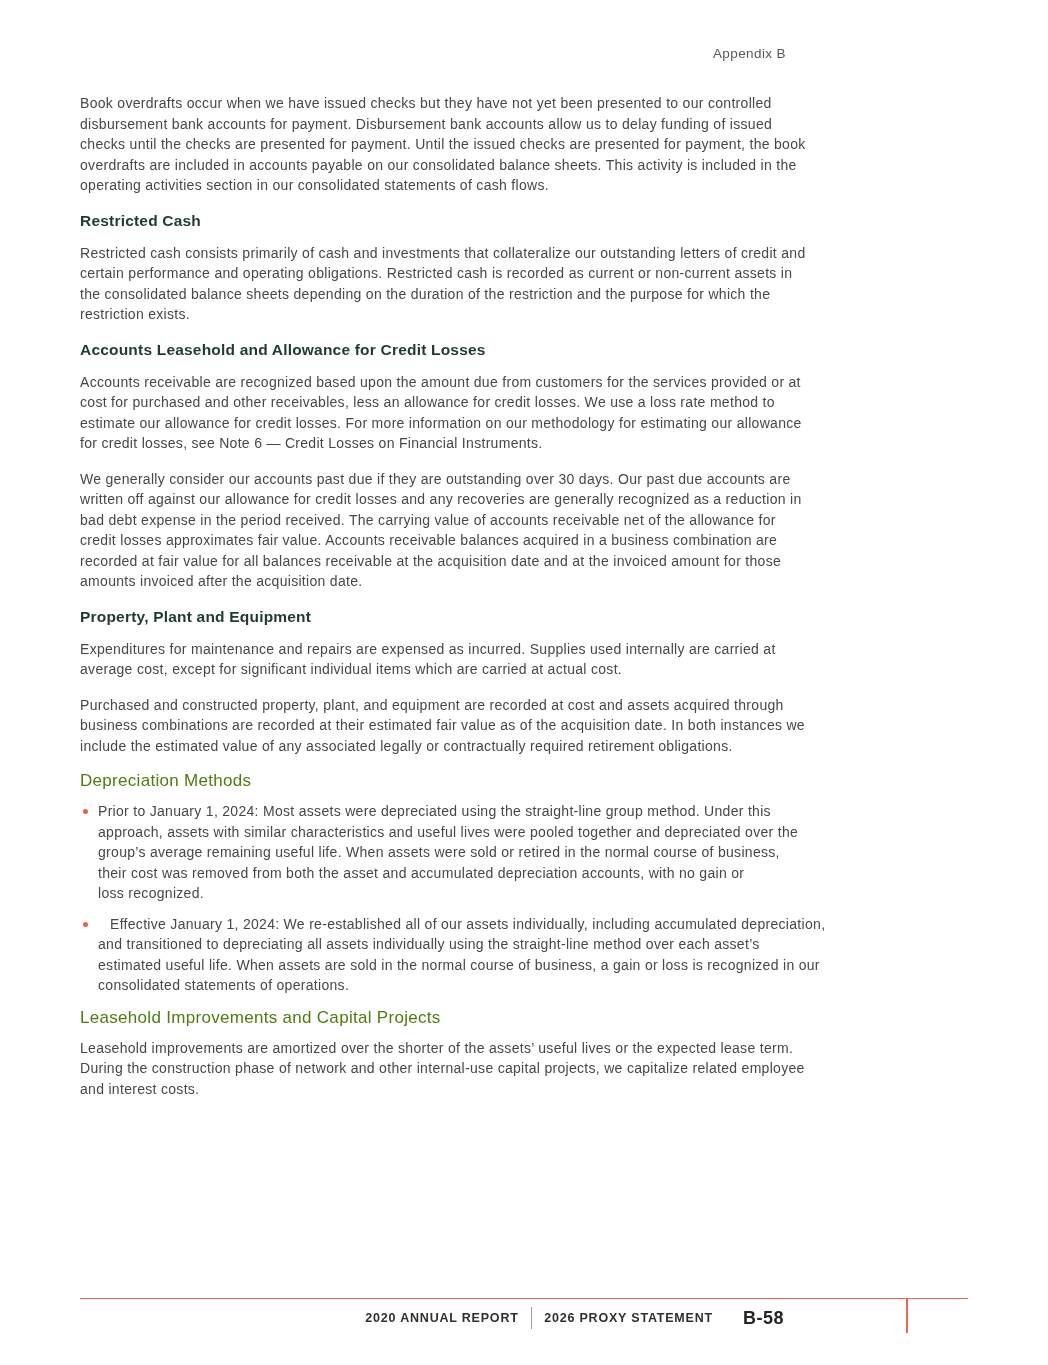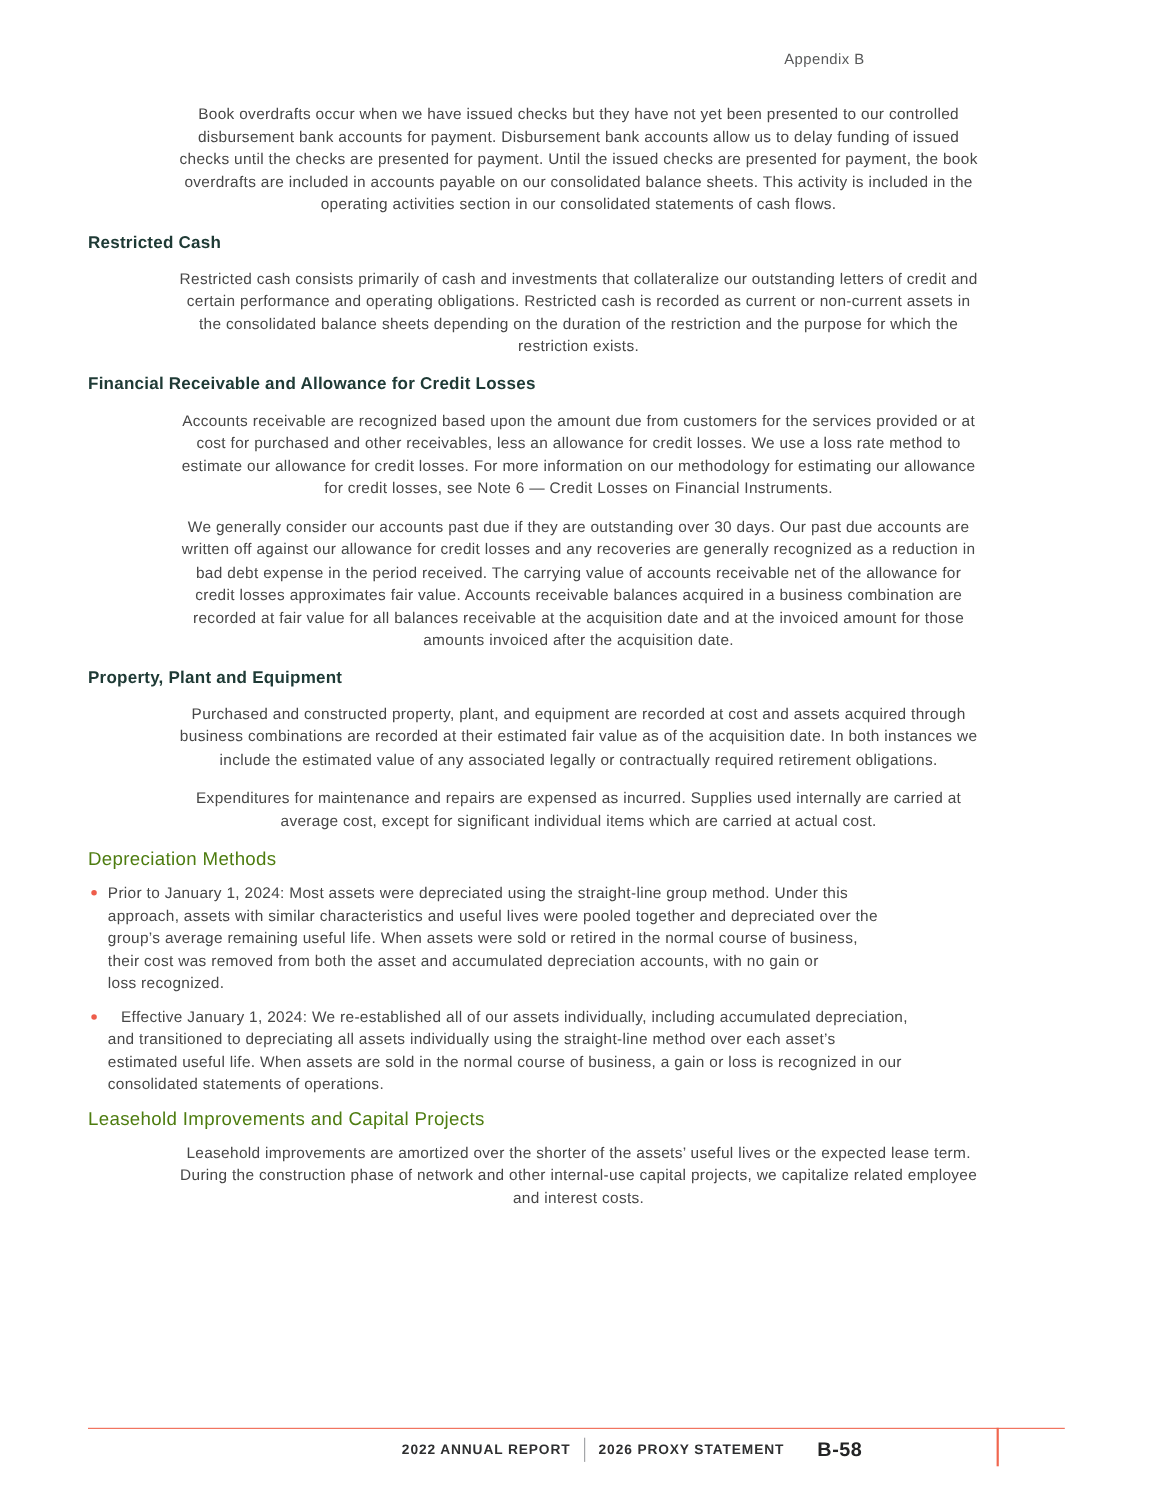--- a/index.html
+++ b/index.html
@@ -27,21 +27,20 @@
     top: 93px; left: 80px;
     width: 892px;
     color: #474747;
   }
   .para {
     font-size: 14px;
     line-height: 20.5px;
     letter-spacing: 0.3px;
     white-space: pre-line;
     margin: 0 0 15px 0;
-    text-align: center;
   }
   h2.section {
     font-size: 15.5px;
     font-weight: 700;
     letter-spacing: 0.2px;
     line-height: 20px;
     color: #1e3a35;
     margin: 14px 0 12px 0;
   }
   h3.sub {
@@ -123,42 +122,42 @@
 overdrafts are included in accounts payable on our consolidated balance sheets. This activity is included in the
 operating activities section in our consolidated statements of cash flows.</p>
 
     <h2 class="section">Restricted Cash</h2>
 
     <p class="para">Restricted cash consists primarily of cash and investments that collateralize our outstanding letters of credit and
 certain performance and operating obligations. Restricted cash is recorded as current or non-current assets in
 the consolidated balance sheets depending on the duration of the restriction and the purpose for which the
 restriction exists.</p>
 
-    <h2 class="section">Financial Receivable and Allowance for Credit Losses</h2>
+    <h2 class="section">Accounts Leasehold and Allowance for Credit Losses</h2>
 
     <p class="para">Accounts receivable are recognized based upon the amount due from customers for the services provided or at
 cost for purchased and other receivables, less an allowance for credit losses. We use a loss rate method to
 estimate our allowance for credit losses. For more information on our methodology for estimating our allowance
 for credit losses, see Note 6 — Credit Losses on Financial Instruments.</p>
 
     <p class="para">We generally consider our accounts past due if they are outstanding over 30 days. Our past due accounts are
 written off against our allowance for credit losses and any recoveries are generally recognized as a reduction in
 bad debt expense in the period received. The carrying value of accounts receivable net of the allowance for
 credit losses approximates fair value. Accounts receivable balances acquired in a business combination are
 recorded at fair value for all balances receivable at the acquisition date and at the invoiced amount for those
 amounts invoiced after the acquisition date.</p>
 
     <h2 class="section">Property, Plant and Equipment</h2>
 
+    <p class="para">Expenditures for maintenance and repairs are expensed as incurred. Supplies used internally are carried at
+average cost, except for significant individual items which are carried at actual cost.</p>
+
     <p class="para">Purchased and constructed property, plant, and equipment are recorded at cost and assets acquired through
 business combinations are recorded at their estimated fair value as of the acquisition date. In both instances we
 include the estimated value of any associated legally or contractually required retirement obligations.</p>
-
-    <p class="para">Expenditures for maintenance and repairs are expensed as incurred. Supplies used internally are carried at
-average cost, except for significant individual items which are carried at actual cost.</p>
 
     <h3 class="sub">Depreciation Methods</h3>
 
     <ul class="bullets">
       <li>
         <span class="bullet-dot"></span>
         <span class="para" style="margin:0">Prior to January 1, 2024: Most assets were depreciated using the straight-line group method. Under this
 approach, assets with similar characteristics and useful lives were pooled together and depreciated over the
 group’s average remaining useful life. When assets were sold or retired in the normal course of business,
 their cost was removed from both the asset and accumulated depreciation accounts, with no gain or
@@ -178,19 +177,19 @@
     <p class="para">Leasehold improvements are amortized over the shorter of the assets’ useful lives or the expected lease term.
 During the construction phase of network and other internal-use capital projects, we capitalize related employee
 and interest costs.</p>
 
   </div>
 
   <div class="footer-rule"></div>
   <div class="footer-accent-divider"></div>
 
   <div class="footer">
-    <span class="footer-label">2022 ANNUAL REPORT</span>
+    <span class="footer-label">2020 ANNUAL REPORT</span>
     <span class="footer-divider"></span>
     <span class="footer-label">2026 PROXY STATEMENT</span>
     <span class="footer-page-number">B-58</span>
   </div>
 
 </div>
 
 </body></html>

